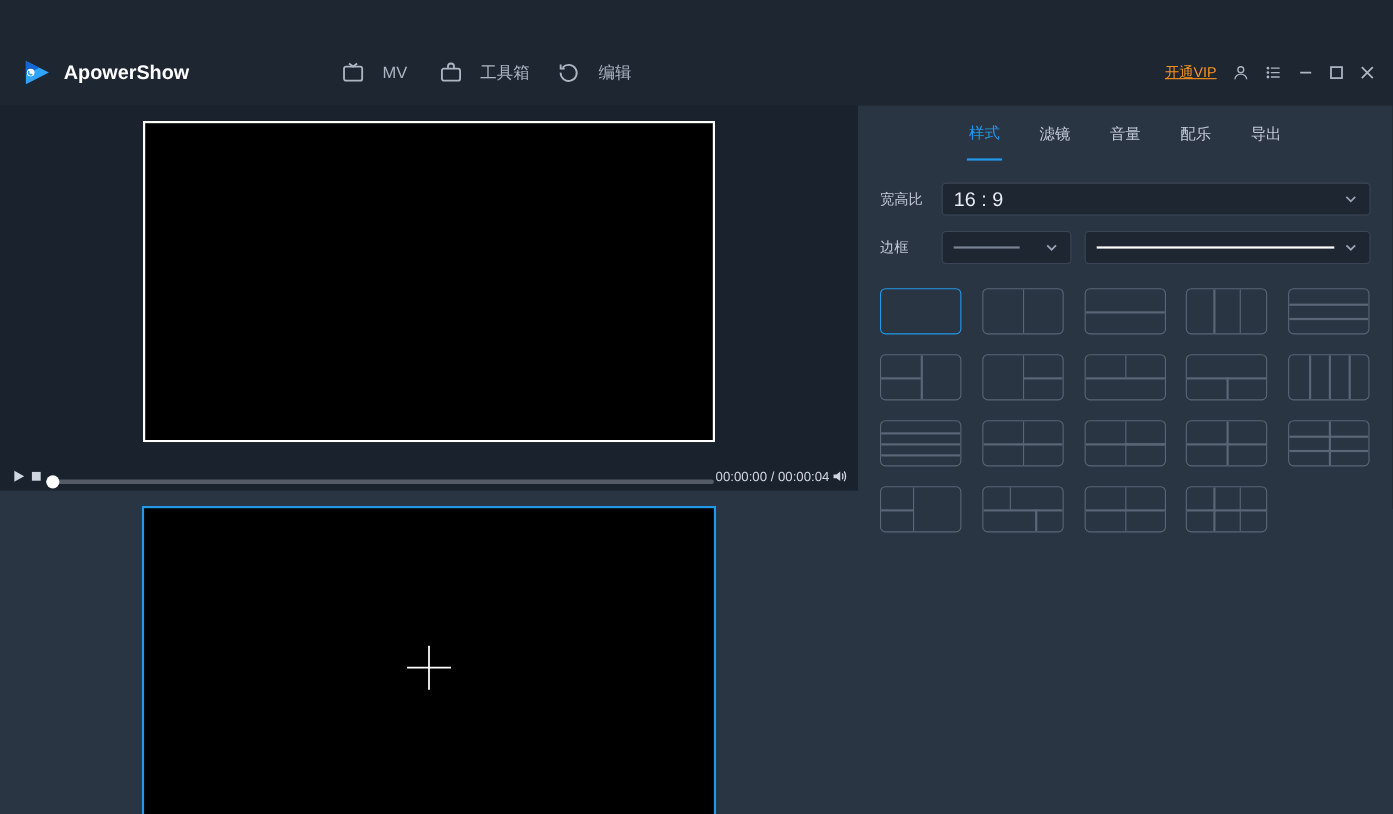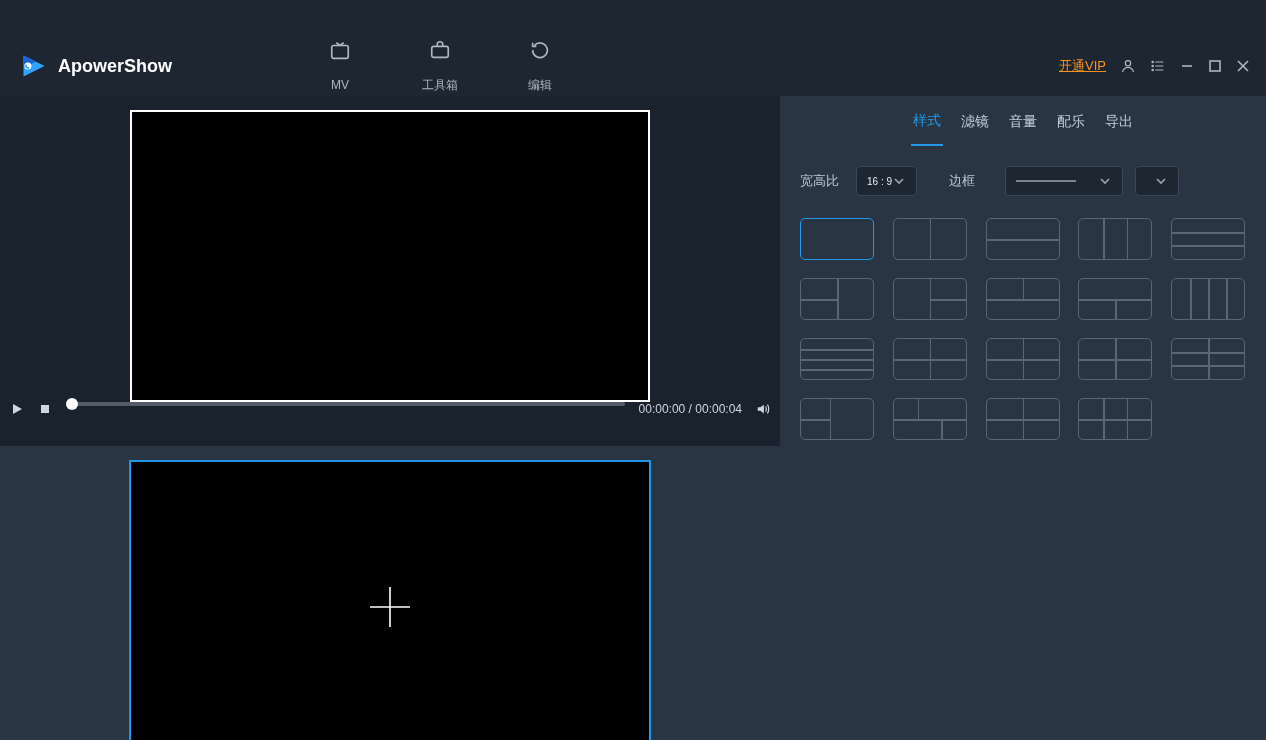--- a/index.html
+++ b/index.html
@@ -14,58 +14,58 @@
   *{box-sizing:border-box;font-family:"Microsoft YaHei",Arial,sans-serif;}
   body{margin:0;background:var(--bg);color:var(--text);width:1266px;height:740px;overflow:hidden;}
   
   
   .header{height:60px;display:flex;align-items:stretch;background:var(--bg);margin-top:36px;}
   .logo{display:flex;align-items:center;gap:10px;padding:0 20px;width:290px;}
   .logo-mark{width:28px;height:28px;}
   .logo-text{font-size:18px;font-weight:600;color:#fff;}
   
   .main-tabs{display:flex;}
-  .main-tab{width:100px;display:flex;flex-direction:column;align-items:center;justify-content:center;color:#adb6c2;cursor:pointer;gap:16px;font-size:12px;}
+  .main-tab{width:100px;display:flex;flex-direction:row;align-items:center;justify-content:center;color:#adb6c2;cursor:pointer;gap:16px;font-size:15px;}
   .main-tab svg{width:22px;height:22px;}
   .main-tab.active{background:var(--bg2);color:var(--accent);}
   .main-tab.active svg{stroke:var(--accent);}
   
   .header-spacer{flex:1;}
   .win-ctrls{display:flex;align-items:center;gap:14px;padding:0 16px;color:#adb6c2;}
   .vip{color:var(--orange);font-size:13px;cursor:pointer;text-decoration:underline;}
   .win-ctrls svg{width:16px;height:16px;cursor:pointer;}
   .win-btn{width:14px;height:14px;cursor:pointer;display:flex;align-items:center;justify-content:center;}
   
   
   .body{display:flex;height:680px;}
   .left{width:780px;display:flex;flex-direction:column;}
   
   .preview-pane{background:var(--bg3);display:flex;flex-direction:column;align-items:center;height:350px;}
   .preview-box{margin-top:14px;width:520px;height:292px;background:#000;border:2px solid #fff;}
   
-  .player-bar{height:38px;background:var(--bg3);display:flex;align-items:flex-start;padding:0 10px;gap:14px;width:100%;color:#cfd6e0;}
+  .player-bar{height:38px;background:var(--bg3);display:flex;align-items:flex-end;padding:0 10px;gap:2px;width:100%;color:#cfd6e0;}
   .player-bar svg{width:14px;height:14px;cursor:pointer;}
   .progress{flex:1;height:4px;background:#555b66;border-radius:2px;position:relative;}
   .progress .dot{position:absolute;left:0;top:-4px;width:12px;height:12px;border-radius:50%;background:#fff;}
   .time{font-size:12px;color:#cfd6e0;}
   
   .drop-pane{flex:1;background:var(--bg2);display:flex;justify-content:center;align-items:flex-start;padding-top:14px;}
   .drop-box{width:522px;height:294px;background:#000;border:2px solid var(--accent);display:flex;align-items:center;justify-content:center;}
   .drop-box svg{width:48px;height:48px;}
   
   
   .right{flex:1;background:var(--bg2);padding:0;}
-  .sub-tabs{display:flex;justify-content:center;gap:16px;height:52px;align-items:center;border-bottom:1px solid transparent;}
+  .sub-tabs{display:flex;justify-content:center;gap:32px;height:52px;align-items:center;border-bottom:1px solid transparent;}
   .sub-tab{font-size:14px;color:#c2cad6;cursor:pointer;padding:14px 2px;}
   .sub-tab.active{color:var(--accent);border-bottom:2px solid var(--accent);}
   
-  .controls{padding:18px 20px;display:flex;flex-direction:row;gap:32px;}
+  .controls{padding:18px 20px;display:flex;flex-direction:column;gap:14px;}
   .row{display:flex;align-items:center;gap:12px;}
   .row-label{width:44px;font-size:13px;color:#c2cad6;}
-  .select{flex:1;background:var(--bg);border:1px solid #3c4656;border-radius:4px;height:30px;display:flex;align-items:center;justify-content:space-between;padding:0 10px;font-size:10px;color:#e6ecf3;cursor:pointer;}
+  .select{flex:1;background:var(--bg);border:1px solid #3c4656;border-radius:4px;height:30px;display:flex;align-items:center;justify-content:space-between;padding:0 10px;font-size:18px;color:#e6ecf3;cursor:pointer;}
   .select svg{width:14px;height:14px;}
   .select.small{flex:0 0 118px;}
   .select.line{flex:1;}
   .line-sample{height:2px;background:#fff;flex:1;margin-right:8px;}
   .line-sample.grey{background:#7a8494;width:60px;flex:0 0 60px;}
   
   .layouts{padding:4px 20px;display:grid;grid-template-columns:repeat(5,1fr);gap:18px 18px;}
   .layout{width:74px;height:42px;border:1.5px solid #5a6576;border-radius:5px;cursor:pointer;position:relative;overflow:hidden;}
   .layout.active{border-color:var(--accent);}
   .layout .v{position:absolute;top:0;bottom:0;width:1.5px;background:#5a6576;}

